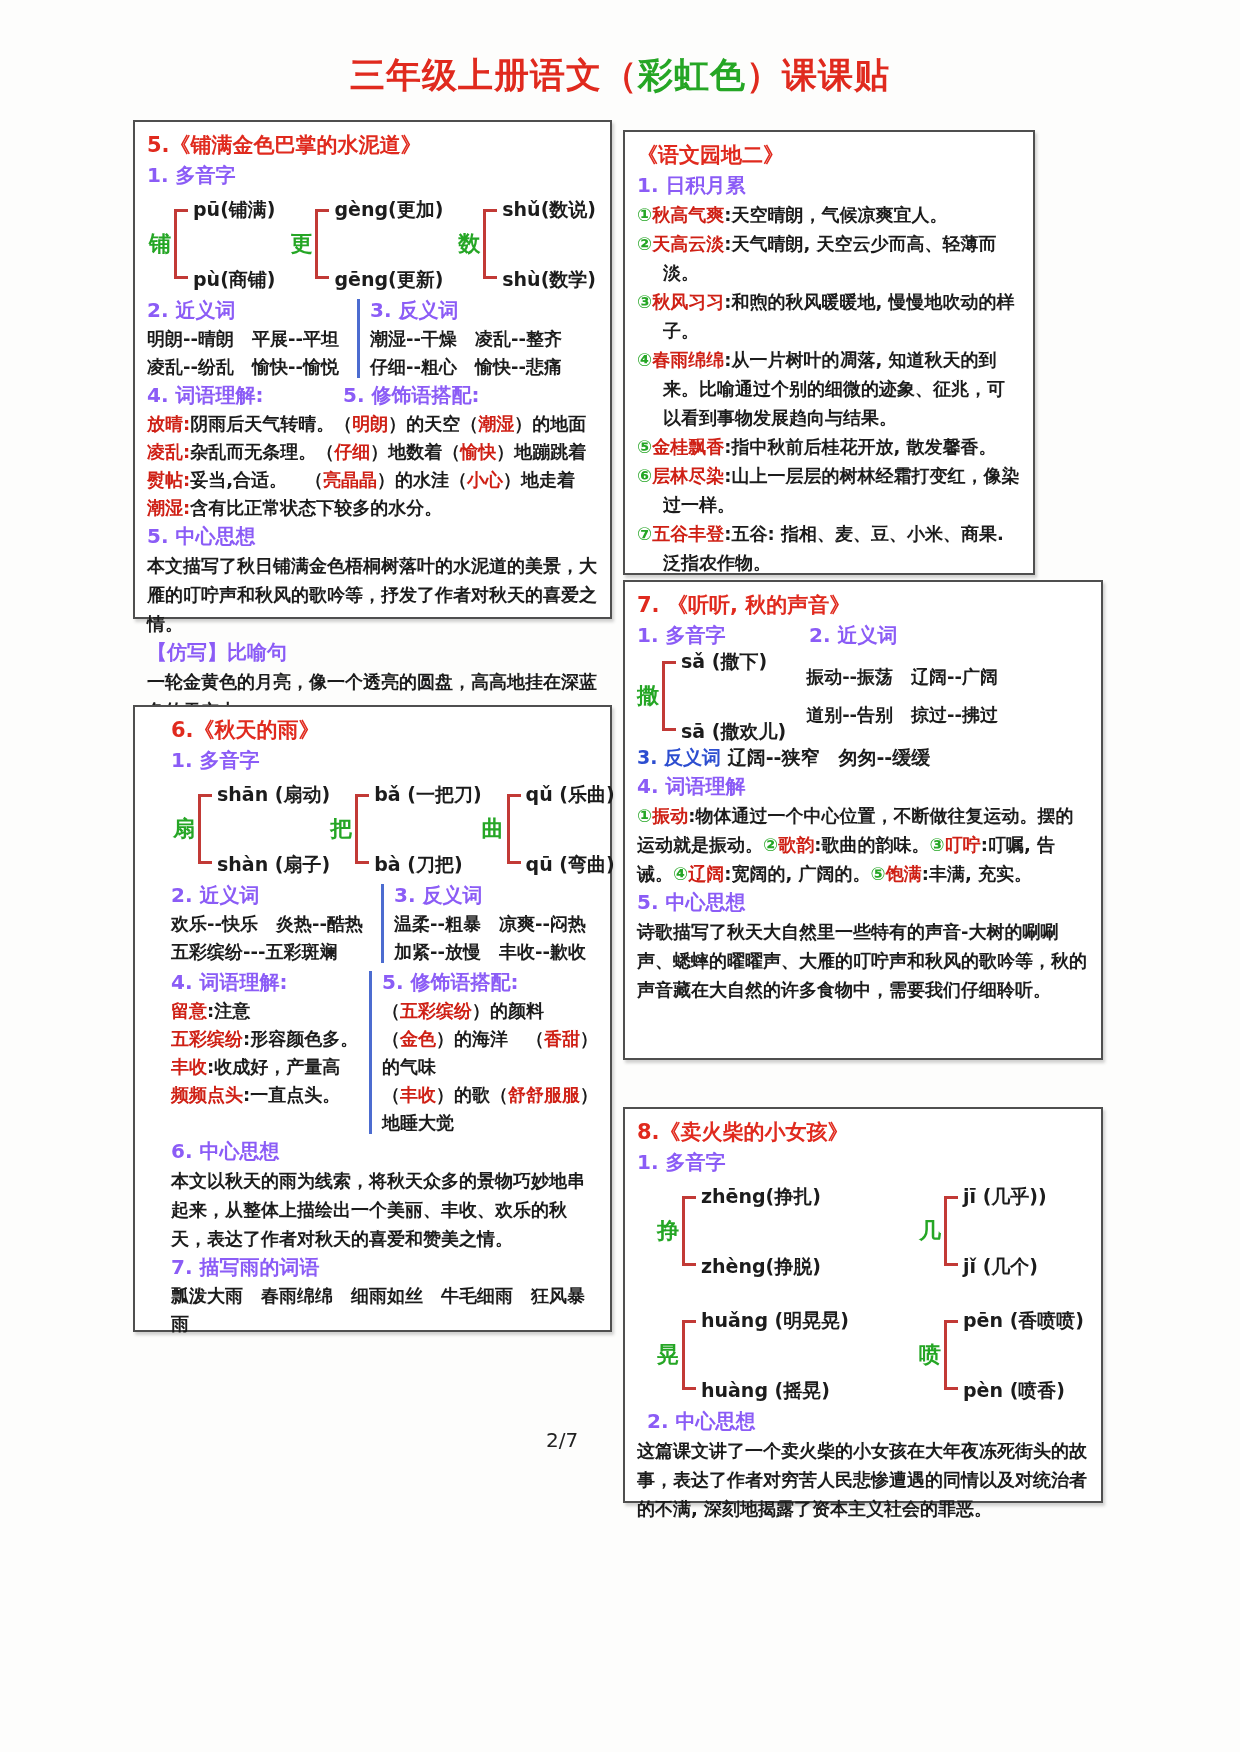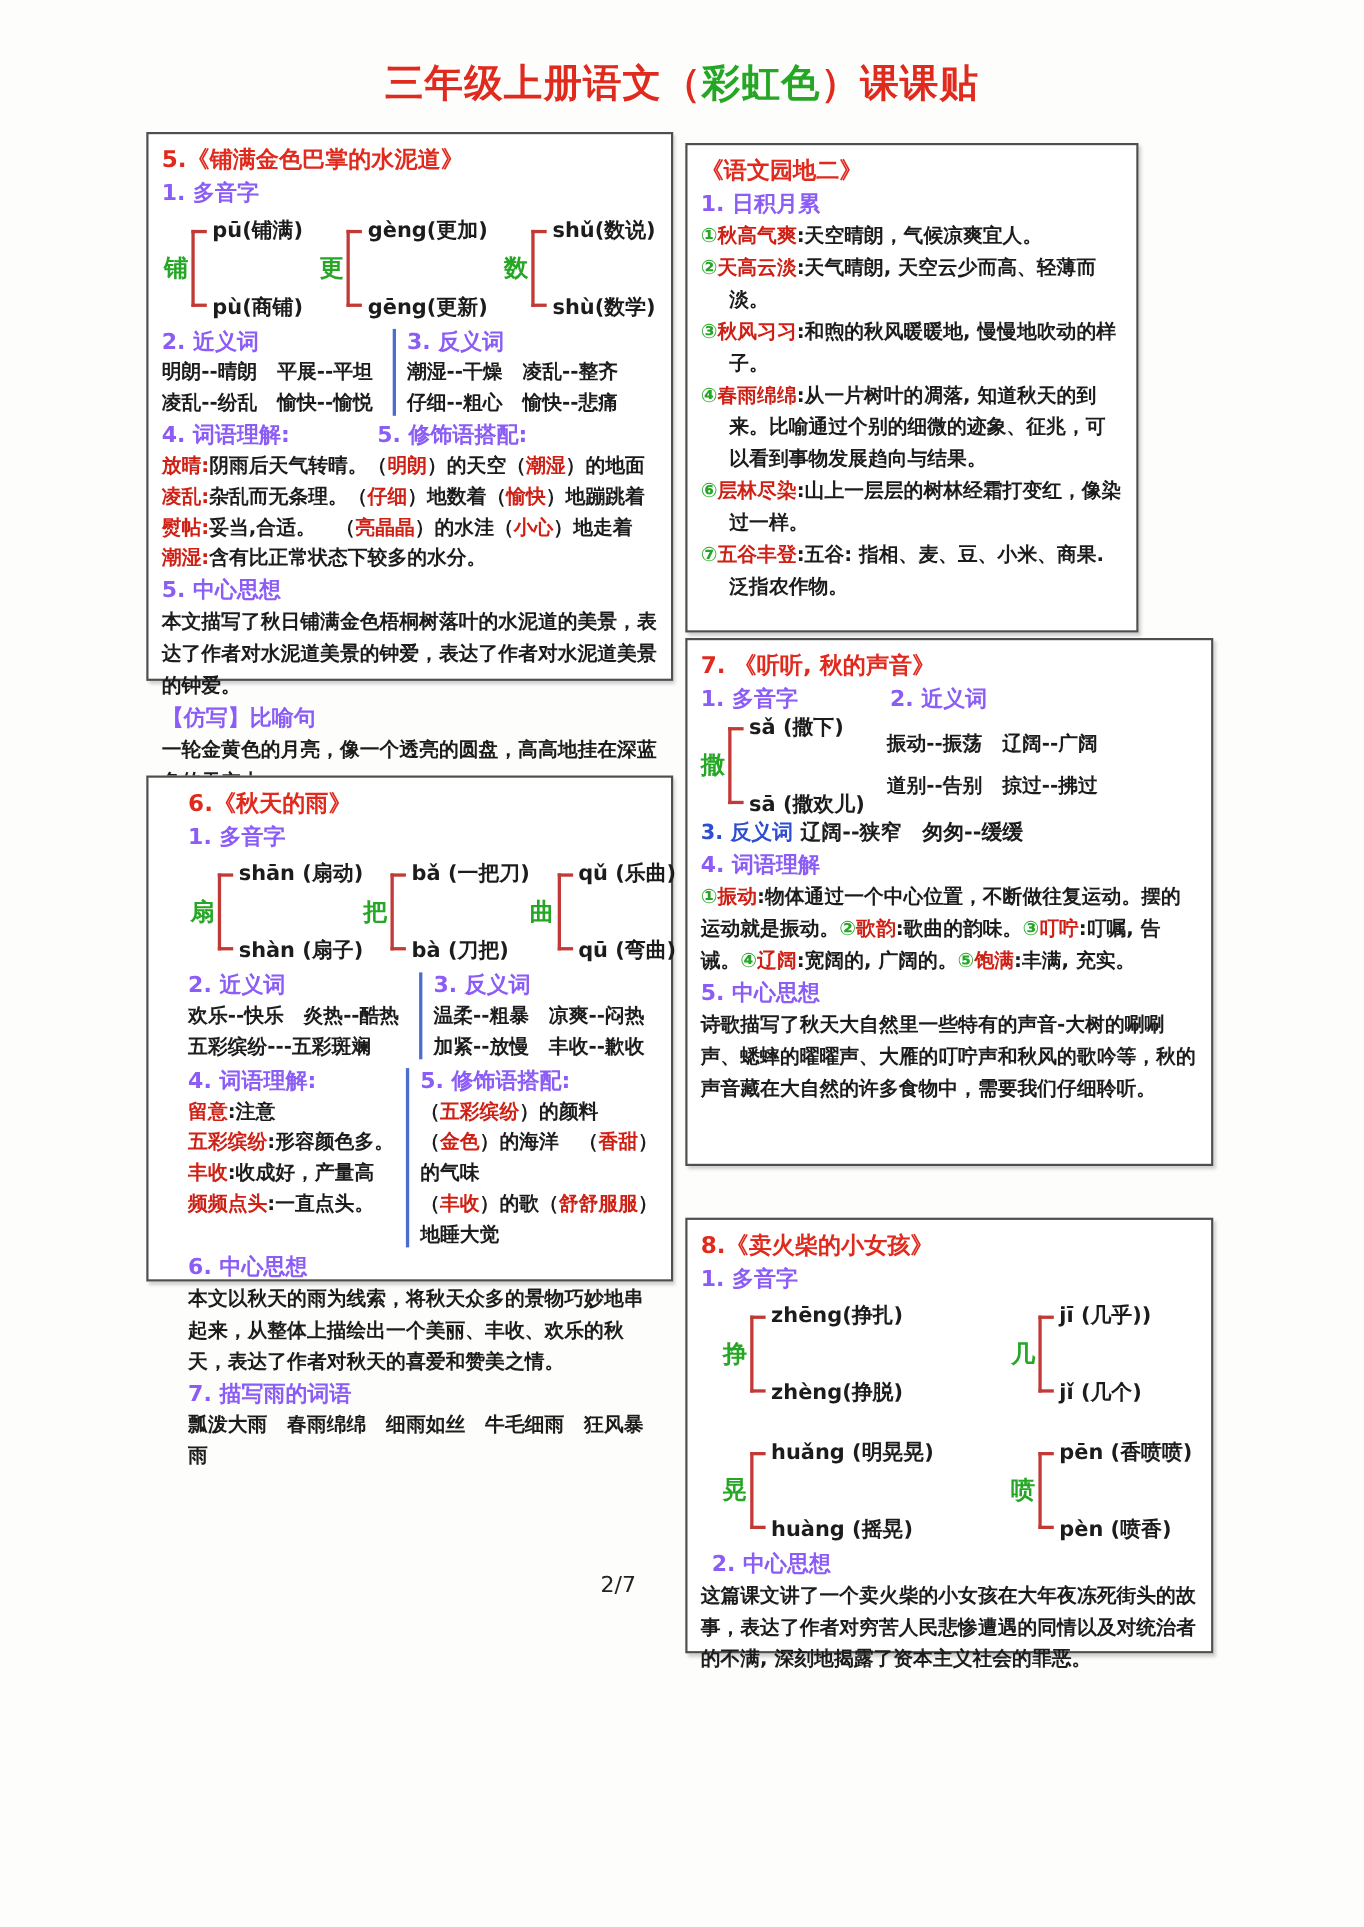--- a/index.html
+++ b/index.html
@@ -5,21 +5,21 @@
   html,body{margin:0;padding:0;background:#ffffff;}
   .page{position:relative;width:1240px;height:1752px;background:#fdfdfc;overflow:hidden;
         font-family:"DejaVu Sans","Liberation Sans",sans-serif;color:#1c1c1c;}
   .page-title{position:absolute;top:52px;left:0;right:0;text-align:center;
         font-size:35px;font-weight:bold;letter-spacing:1px;}
   .t-red{color:#e02a1e;}
   .t-green{color:#25a625;}
   .box{position:absolute;border:2px solid #4f4f4f;background:#ffffff;
        padding:8px 12px;box-sizing:border-box;box-shadow:2px 3px 3px rgba(0,0,0,0.18);}
   .b-l5{left:133px;top:120px;width:479px;height:499px;}
-  .b-l6{left:133px;top:705px;width:479px;height:460px;padding-left:36px;}
+  .b-l6{left:133px;top:705px;width:479px;height:627px;padding-left:36px;}
   .b-g2{left:623px;top:130px;width:412px;height:445px;}
   .b-l7{left:623px;top:580px;width:480px;height:480px;}
   .b-l8{left:623px;top:1107px;width:480px;height:396px;}
   .h-red{color:#e02a1e;font-weight:bold;font-size:21px;line-height:31px;}
   .h-blue{color:#8b5cf6;font-weight:bold;font-size:20px;line-height:29px;}
   .body-line,.para{font-size:18px;line-height:28px;font-weight:bold;color:#1c1c1c;}
   .para{line-height:29px;}
   .s-r{color:#cf2015;}
   .s-g{color:#25a625;}
   .s-b{color:#2d4ed0;}
@@ -109,21 +109,21 @@
     <div class="h-row">
       <div class="h-blue h-first">4. 词语理解:</div>
       <div class="h-blue">5. 修饰语搭配:</div>
     </div>
     <div class="body-line"><span class="s-r">放晴:</span><span class="s-k">阴雨后天气转晴。（</span><span class="s-r">明朗</span><span class="s-k">）的天空（</span><span class="s-r">潮湿</span><span class="s-k">）的地面</span></div>
     <div class="body-line"><span class="s-r">凌乱:</span><span class="s-k">杂乱而无条理。（</span><span class="s-r">仔细</span><span class="s-k">）地数着（</span><span class="s-r">愉快</span><span class="s-k">）地蹦跳着</span></div>
     <div class="body-line"><span class="s-r">熨帖:</span><span class="s-k">妥当,合适。　（</span><span class="s-r">亮晶晶</span><span class="s-k">）的水洼（</span><span class="s-r">小心</span><span class="s-k">）地走着</span></div>
     <div class="body-line"><span class="s-r">潮湿:</span><span class="s-k">含有比正常状态下较多的水分。</span></div>
 
     <div class="h-blue">5. 中心思想</div>
-    <div class="para">本文描写了秋日铺满金色梧桐树落叶的水泥道的美景，表达了作者对水泥道美景的钟爱，表达了作者对水泥道美景的钟爱。</div>
+    <div class="para">本文描写了秋日铺满金色梧桐树落叶的水泥道的美景，大雁的叮咛声和秋风的歌吟等，抒发了作者对秋天的喜爱之情。</div>
     <div class="h-blue">【仿写】比喻句</div>
     <div class="para">一轮金黄色的月亮，像一个透亮的圆盘，高高地挂在深蓝色的天空上。</div>
   </div>
 
   <div class="box b-l6">
     <div class="h-red">6.《秋天的雨》</div>
     <div class="h-blue">1. 多音字</div>
 
     <div class="duo-row">
       <div class="duo-group">
@@ -189,20 +189,21 @@
     <div class="body-line">瓢泼大雨　春雨绵绵　细雨如丝　牛毛细雨　狂风暴雨</div>
   </div>
 
   <div class="box b-g2">
     <div class="h-red">《语文园地二》</div>
     <div class="h-blue">1. 日积月累</div>
     <div class="gc-item"><span class="s-g">①</span><span class="s-r">秋高气爽</span><span class="s-k">:天空晴朗，气候凉爽宜人。</span></div>
     <div class="gc-item"><span class="s-g">②</span><span class="s-r">天高云淡</span><span class="s-k">:天气晴朗, 天空云少而高、轻薄而淡。</span></div>
     <div class="gc-item"><span class="s-g">③</span><span class="s-r">秋风习习</span><span class="s-k">:和煦的秋风暖暖地, 慢慢地吹动的样子。</span></div>
     <div class="gc-item"><span class="s-g">④</span><span class="s-r">春雨绵绵</span><span class="s-k">:从一片树叶的凋落, 知道秋天的到来。比喻通过个别的细微的迹象、征兆，可以看到事物发展趋向与结果。</span></div>
+    <div class="gc-item"><span class="s-g">⑤</span><span class="s-r">金桂飘香</span><span class="s-k">:指中秋前后桂花开放, 散发馨香。</span></div>
     <div class="gc-item"><span class="s-g">⑥</span><span class="s-r">层林尽染</span><span class="s-k">:山上一层层的树林经霜打变红，像染过一样。</span></div>
     <div class="gc-item"><span class="s-g">⑦</span><span class="s-r">五谷丰登</span><span class="s-k">:五谷: 指相、麦、豆、小米、商果. 泛指农作物。</span></div>
     <div class="gc-cont"><span class="s-r">丰登</span><span class="s-k">:丰收。泛指年成好，粮食丰收。</span></div>
     <div class="gc-item"><span class="s-g">⑧</span><span class="s-r">果实累累</span><span class="s-k">:果实接连成串的样子。</span></div>
     <div class="gc-item"><span class="s-g">⑨</span><span class="s-r">春华秋实</span><span class="s-k">:华:同“花”, 指开花。春天开花, 秋天结果。比喻文采和德行，也比喻事物的因果关系。</span></div>
   </div>
 
   <div class="box b-l7">
     <div class="h-red">7. 《听听, 秋的声音》</div>
     <div class="h-row">

